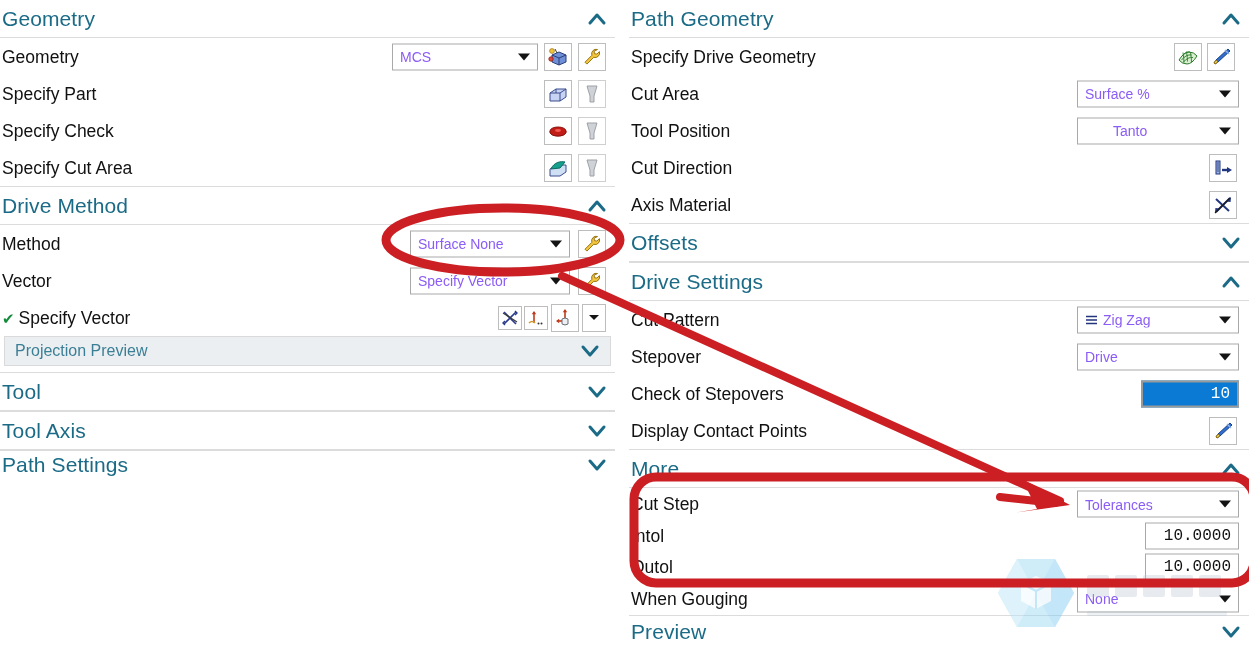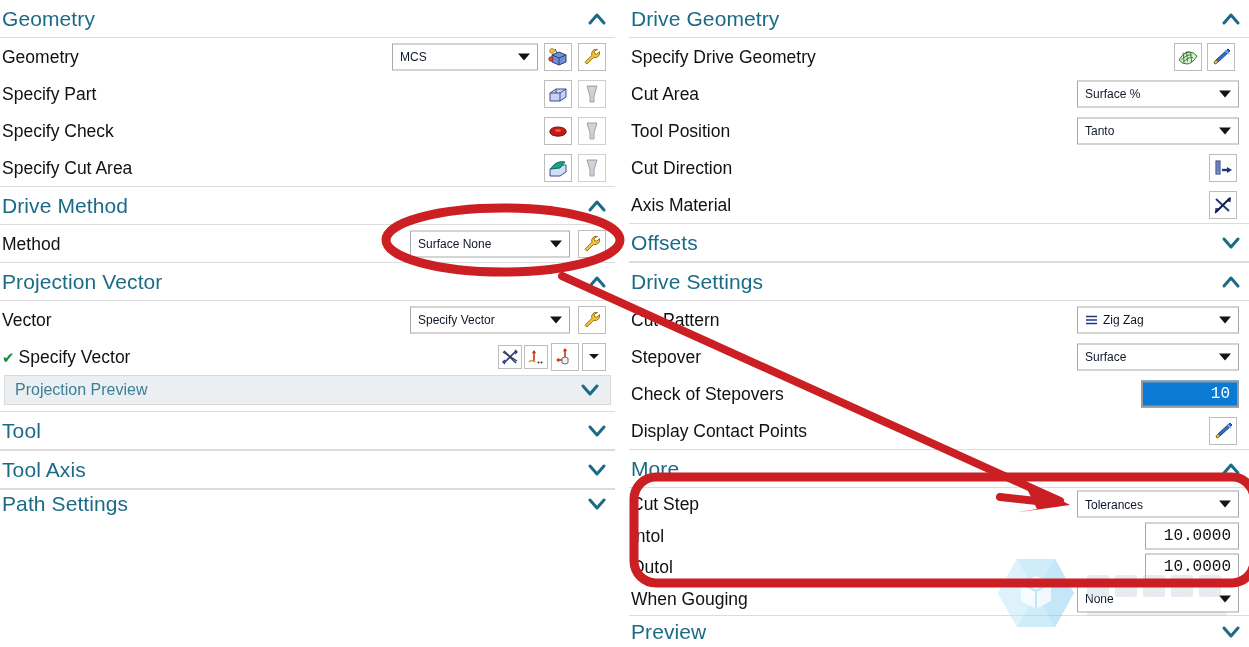--- a/index.html
+++ b/index.html
@@ -44,21 +44,21 @@
     content:"\2714";color:#128a3a;font-size:15px;margin-right:4px;
   }
 
   
   .combo{
     position:absolute;top:50%;transform:translateY(-50%);
     height:27px;border:1px solid #a9a9a9;background:#fff;
     display:flex;align-items:center;box-sizing:border-box;
   }
   .combo .ctext{
-    flex:1;padding-left:7px;font-size:12px;color:#0f172a;white-space:nowrap;
+    flex:1;padding-left:7px;font-size:14px;color:#8b5cf6;white-space:nowrap;
     overflow:hidden;display:flex;align-items:center;gap:5px;
   }
   .combo .carrow{
     width:26px;display:flex;align-items:center;justify-content:center;
   }
   .carrow i{
     display:block;width:0;height:0;
     border-left:6px solid transparent;border-right:6px solid transparent;
     border-top:7px solid #141414;
   }
@@ -204,28 +204,20 @@
             <i></i>
           </span>
       </div>
       <div class="ibtn" style="left:578px;">
         <svg width="22" height="22" viewBox="0 0 22 22">
           <path d="M16.5 3.5 a4.5 4.5 0 0 0-5.6 5.8 L4 16.2 l1.9 1.9 6.8-6.8 a4.5 4.5 0 0 0 5.7-5.7 l-2.5 2.5 -2.4-.4 -.4-2.4z" fill="#f3c63f" stroke="#9a7511" stroke-width="1" stroke-linejoin="round"></path>
         </svg>
       </div>
     </div>
 
-    <div class="sec-head">
-      <span class="title">Projection Vector</span>
-      <span class="chev">
-        <svg width="20" height="14" viewBox="0 0 20 14">
-            <path d="M3 11 L10 3 L17 11" stroke="#1b6b87" stroke-width="3" fill="none" stroke-linecap="round" stroke-linejoin="round"></path>
-          </svg>
-      </span>
-    </div>
 
     <div class="row">
       <span class="lbl">Vector</span>
       <div class="combo" style="left:410px;width:160px;">
         <span class="ctext">Specify Vector</span>
         <span class="carrow">
             <i></i>
           </span>
       </div>
       <div class="ibtn" style="left:578px;">
@@ -305,21 +297,21 @@
         <svg width="20" height="14" viewBox="0 0 20 14">
             <path d="M3 3 L10 11 L17 3" stroke="#1b6b87" stroke-width="3" fill="none" stroke-linecap="round" stroke-linejoin="round"></path>
           </svg>
       </span>
     </div>
   </div>
 
   <div class="panel panel-right">
 
     <div class="sec-head" style="border-top:none;">
-      <span class="title">Drive Geometry</span>
+      <span class="title">Path Geometry</span>
       <span class="chev">
         <svg width="20" height="14" viewBox="0 0 20 14">
             <path d="M3 11 L10 3 L17 11" stroke="#1b6b87" stroke-width="3" fill="none" stroke-linecap="round" stroke-linejoin="round"></path>
           </svg>
       </span>
     </div>
 
     <div class="row">
       <span class="lbl">Specify Drive Geometry</span>
       <div class="ibtn" style="left:545px;">
@@ -343,21 +335,21 @@
       <div class="combo" style="left:448px;width:162px;">
         <span class="ctext">Surface %</span>
         <span class="carrow">
             <i></i>
           </span>
       </div>
     </div>
 
     <div class="row">
       <span class="lbl">Tool Position</span>
-      <div class="combo" style="left:448px;width:162px;">
+      <div class="combo" style="left:448px;width:162px;padding-left:28px;">
         <span class="ctext">Tanto</span>
         <span class="carrow">
             <i></i>
           </span>
       </div>
     </div>
 
     <div class="row">
       <span class="lbl">Cut Direction</span>
       <div class="ibtn" style="left:580px;">
@@ -414,21 +406,21 @@
         </span>
         <span class="carrow">
             <i></i>
           </span>
       </div>
     </div>
 
     <div class="row">
       <span class="lbl">Stepover</span>
       <div class="combo" style="left:448px;width:162px;">
-        <span class="ctext">Surface</span>
+        <span class="ctext">Drive</span>
         <span class="carrow">
             <i></i>
           </span>
       </div>
     </div>
 
     <div class="row">
       <span class="lbl">Check of Stepovers</span>
       <div class="field sel" style="left:512px;width:98px;">10</div>
     </div>

